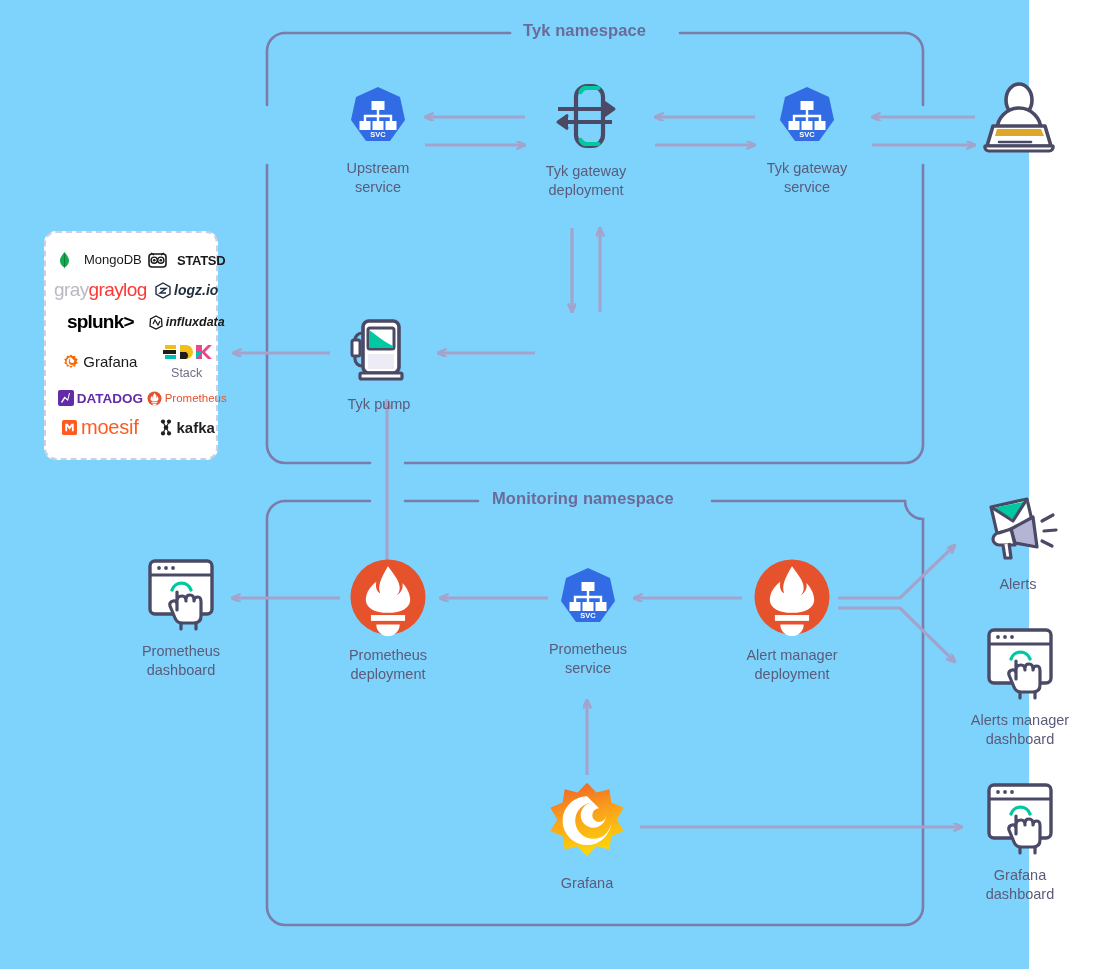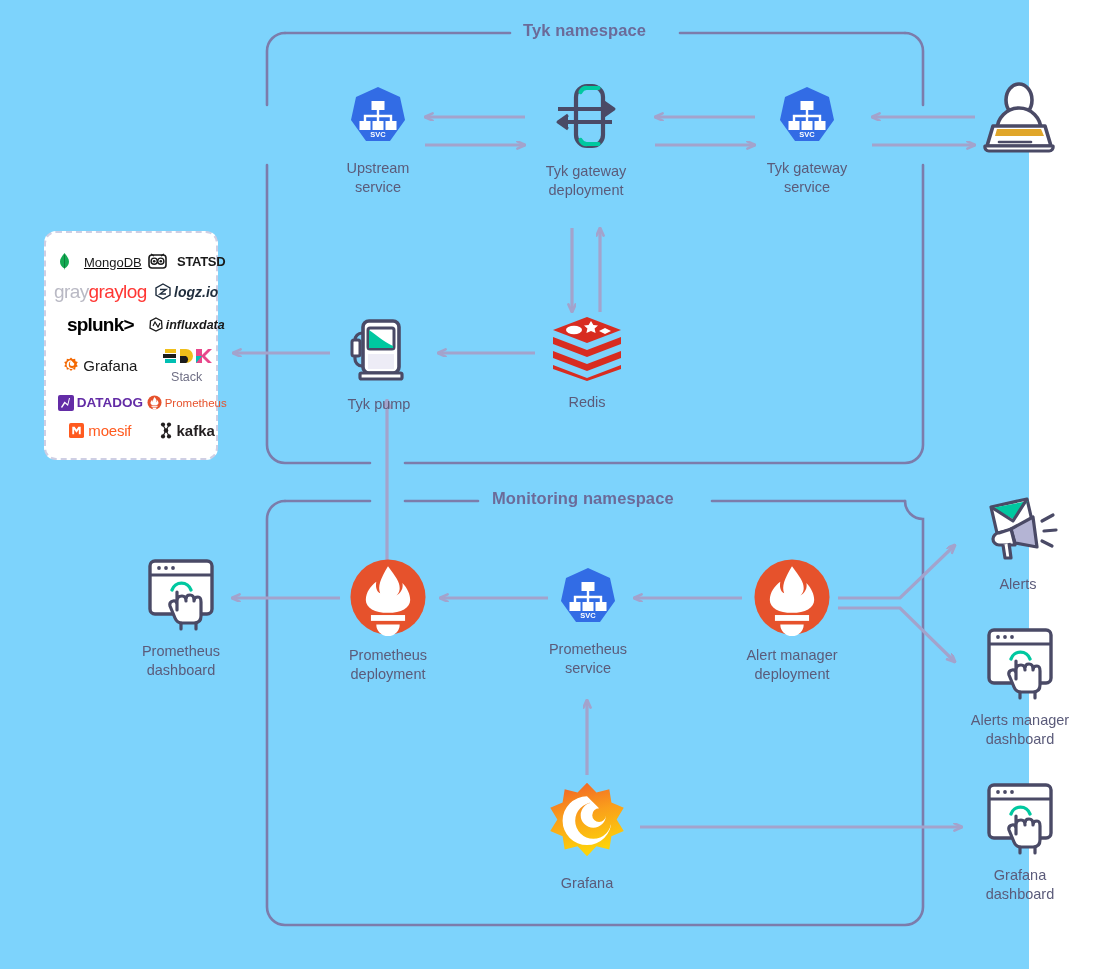--- a/index.html
+++ b/index.html
@@ -103,21 +103,21 @@
     </g>
   </svg>
 
   <div class="ns-title" style="left:523px; top:21px;">Tyk namespace</div>
   <div class="ns-title" style="left:492px; top:489px;">Monitoring namespace</div>
 
   <div class="logo-panel" style="left:44px; top:231px; width:174px; height:229px;">
     <div class="logo-grid">
 
       <div class="logo-cell">
-        <div style="display:flex;align-items:flex-end;gap:14px;text-decoration:underline;">
+        <div style="display:flex;align-items:flex-start;gap:14px;">
           <svg width="11" height="17" viewBox="0 0 11 17">
               <path d="M5.5,0 C7.6,3 10,5.2 10,8.8 C10,12 7.9,14.4 5.9,15.2 L5.5,17 L5.1,15.2 C3.1,14.4 1,12 1,8.8 C1,5.2 3.4,3 5.5,0 Z" fill="#13aa52"></path>
               <path d="M5.5,1.5 L5.5,15" stroke="#0b7a3b" stroke-width="0.9" fill="none"></path>
             </svg>
           <span class="logo-txt" style="font-size:13px;color:#1a1a1a;">MongoDB</span>
         </div>
       </div>
 
       <div class="logo-cell">
         <div style="display:flex;align-items:center;gap:10px;">
@@ -209,21 +209,21 @@
           <span class="logo-txt" style="font-size:11.5px;color:#e6522c;">Prometheus</span>
         </div>
       </div>
 
       <div class="logo-cell">
         <div style="display:flex;align-items:center;gap:4px;">
           <svg width="15" height="15" viewBox="0 0 16 16">
               <rect x="0" y="0" width="16" height="16" rx="2" fill="#ff5a1f"></rect>
               <path d="M3.5,12 L3.5,4 L6,4 L8,7 L10,4 L12.5,4 L12.5,12 L10.5,12 L10.5,7 L8,10.5 L5.5,7 L5.5,12 Z" fill="#fff"></path>
             </svg>
-          <span class="logo-txt" style="font-size:15px;color:#ff5a1f;letter-spacing:-.2px;">moesif</span>
+          <span class="logo-txt" style="font-size:20px;color:#ff5a1f;letter-spacing:-.2px;">moesif</span>
         </div>
       </div>
 
       <div class="logo-cell">
         <div style="display:flex;align-items:center;gap:4px;">
           <svg width="14" height="17" viewBox="0 0 14 17">
             <circle cx="4" cy="2.6" r="2.1" fill="#231f20"></circle>
               <circle cx="10" cy="2.6" r="2.1" fill="#231f20"></circle>
             <circle cx="7" cy="8.5" r="2.3" fill="#231f20"></circle>
             <circle cx="4" cy="14.4" r="2.1" fill="#231f20"></circle>
@@ -296,33 +296,20 @@
       <rect x="8" y="27" width="8" height="16" rx="2" fill="#fff" stroke="#4a4a66" stroke-width="3"></rect>
       <rect x="19" y="8" width="36" height="52" rx="6" fill="#fff" stroke="#4a4a66" stroke-width="3.6"></rect>
       <rect x="24" y="15" width="26" height="21" rx="2" fill="#fff" stroke="#4a4a66" stroke-width="3"></rect>
       <path d="M25,17 C33,22 38,28 49,33 L49,35 L25,35 Z" fill="#00c8a0"></path>
       <rect x="24" y="41" width="26" height="15" fill="#edecf6"></rect>
       <rect x="16" y="60" width="42" height="6" rx="1.5" fill="#fff" stroke="#4a4a66" stroke-width="3.2"></rect>
     </svg>
     <div class="lbl">Tyk pump</div>
   </div>
 
-  <div class="node" style="left:535px; top:315px; width:104px;">
-    <svg width="74" height="68" viewBox="0 0 74 68">
-      <path d="M37,2 L71,15 L37,28 L3,15 Z" fill="#d82c20"></path>
-      <path d="M3,22 L37,35 L71,22 L71,29 L37,42 L3,29 Z" fill="#d82c20"></path>
-      <path d="M3,36 L37,49 L71,36 L71,43 L37,56 L3,43 Z" fill="#d82c20"></path>
-      <path d="M3,50 L37,63 L71,50 L71,54 L37,66 L3,54 Z" fill="#d82c20"></path>
-      <ellipse cx="24" cy="15" rx="8" ry="4.2" fill="#fff"></ellipse>
-      <path d="M41,6 L43.4,10 L48,10.6 L44.6,13.6 L45.6,18 L41,16 L36.4,18 L37.4,13.6 L34,10.6 L38.6,10 Z" fill="#fff"></path>
-      <path d="M55,13 L61,16 L55,19 L49,16 Z" fill="#fff"></path>
-      <path d="M36,18 L42,21 L36,23 L31,20 Z" fill="#d82c20"></path>
-    </svg>
-    <div class="lbl">Redis</div>
-  </div>
 
   <div class="node" style="left:125px; top:556px; width:112px;">
     <svg width="84" height="76" viewBox="0 0 84 76">
       <rect x="11" y="5" width="62" height="53" rx="5" fill="#fff" stroke="#4a4a66" stroke-width="3.4"></rect>
       <path d="M11,19 L73,19" stroke="#4a4a66" stroke-width="3"></path>
       <circle cx="20" cy="12" r="1.9" fill="#4a4a66"></circle>
         <circle cx="27" cy="12" r="1.9" fill="#4a4a66"></circle>
         <circle cx="34" cy="12" r="1.9" fill="#4a4a66"></circle>
       <path d="M33,34 a10,10 0 0 1 19,0" fill="none" stroke="#00c8a0" stroke-width="3.4" stroke-linecap="round"></path>
       <path d="M38,36 L38,54 M38,45 q0,-5 5,-5 q4,0 4,5 M47,43 q0,-4 4,-4 q4,0 4,5 M55,45 q0,-4 4,-4 q3,0 3,5 L62,60 q0,7 -7,7 L43,67 q-5,0 -7,-5 L31,50 q-1,-4 3,-5 q3,-1 4,3" fill="#fff" stroke="#4a4a66" stroke-width="3.2" stroke-linejoin="round" stroke-linecap="round"></path>

